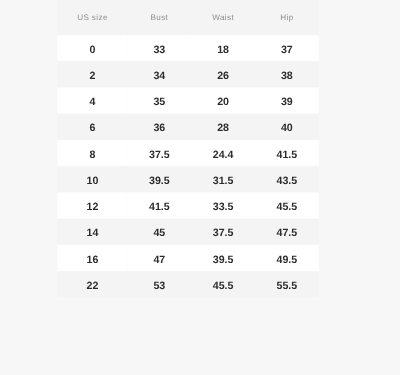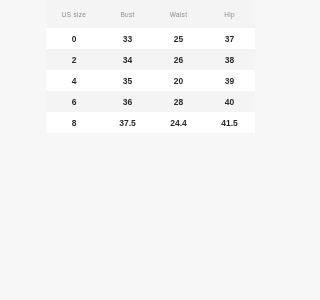--- a/index.html
+++ b/index.html
@@ -92,21 +92,21 @@
         <th>US size</th>
         <th>Bust</th>
         <th>Waist</th>
         <th>Hip</th>
       </tr>
     </thead>
     <tbody id="size-chart-body">
         <tr class="row-even">
           <td>0</td>
           <td>33</td>
-          <td>25</td>
+          <td>18</td>
           <td>37</td>
         </tr>
         <tr class="row-odd">
           <td>2</td>
           <td>34</td>
           <td>26</td>
           <td>38</td>
         </tr>
         <tr class="row-even">
           <td>4</td>
@@ -119,16 +119,46 @@
           <td>36</td>
           <td>28</td>
           <td>40</td>
         </tr>
         <tr class="row-even">
           <td>8</td>
           <td>37.5</td>
           <td>24.4</td>
           <td>41.5</td>
         </tr>
+        <tr class="row-odd">
+          <td>10</td>
+          <td>39.5</td>
+          <td>31.5</td>
+          <td>43.5</td>
+        </tr>
+        <tr class="row-even">
+          <td>12</td>
+          <td>41.5</td>
+          <td>33.5</td>
+          <td>45.5</td>
+        </tr>
+        <tr class="row-odd">
+          <td>14</td>
+          <td>45</td>
+          <td>37.5</td>
+          <td>47.5</td>
+        </tr>
+        <tr class="row-even">
+          <td>16</td>
+          <td>47</td>
+          <td>39.5</td>
+          <td>49.5</td>
+        </tr>
+        <tr class="row-odd">
+          <td>22</td>
+          <td>53</td>
+          <td>45.5</td>
+          <td>55.5</td>
+        </tr>
       </tbody>
   </table>
 
 </div>
 
 </body></html>

